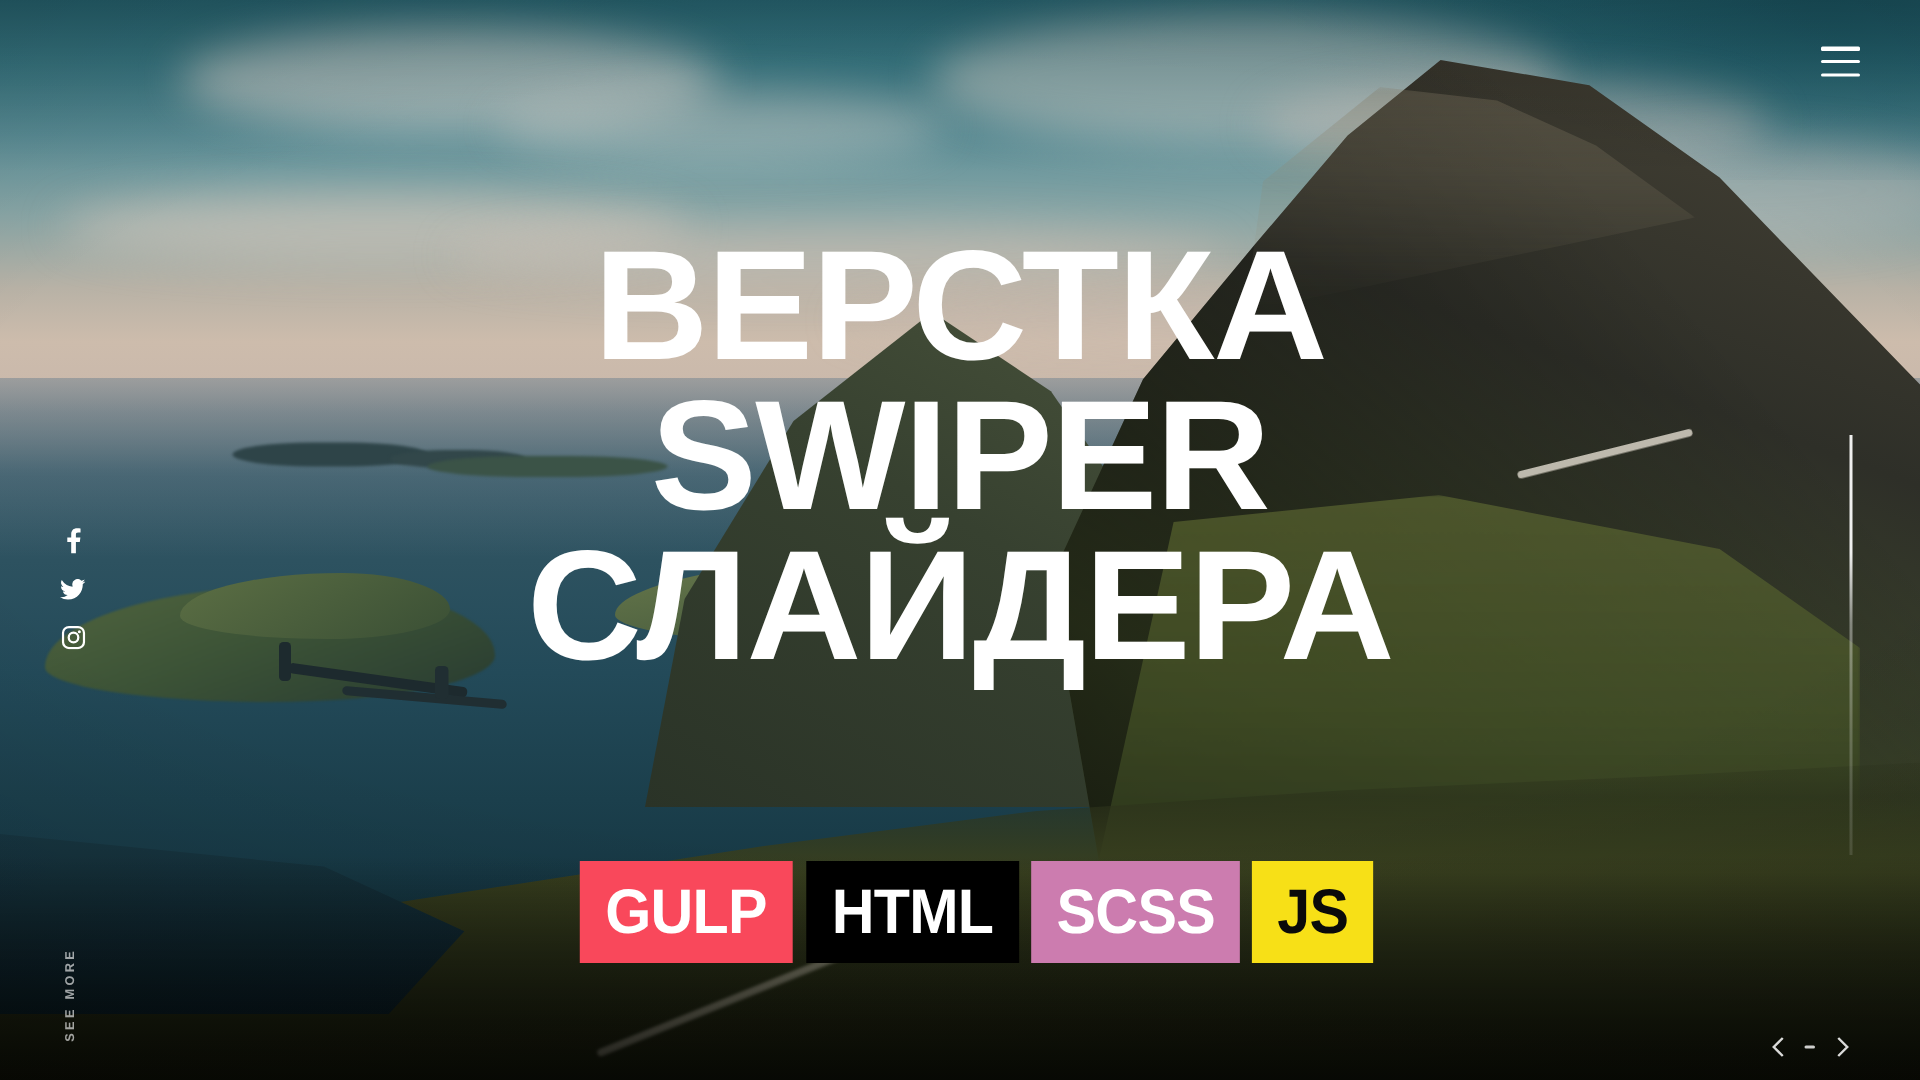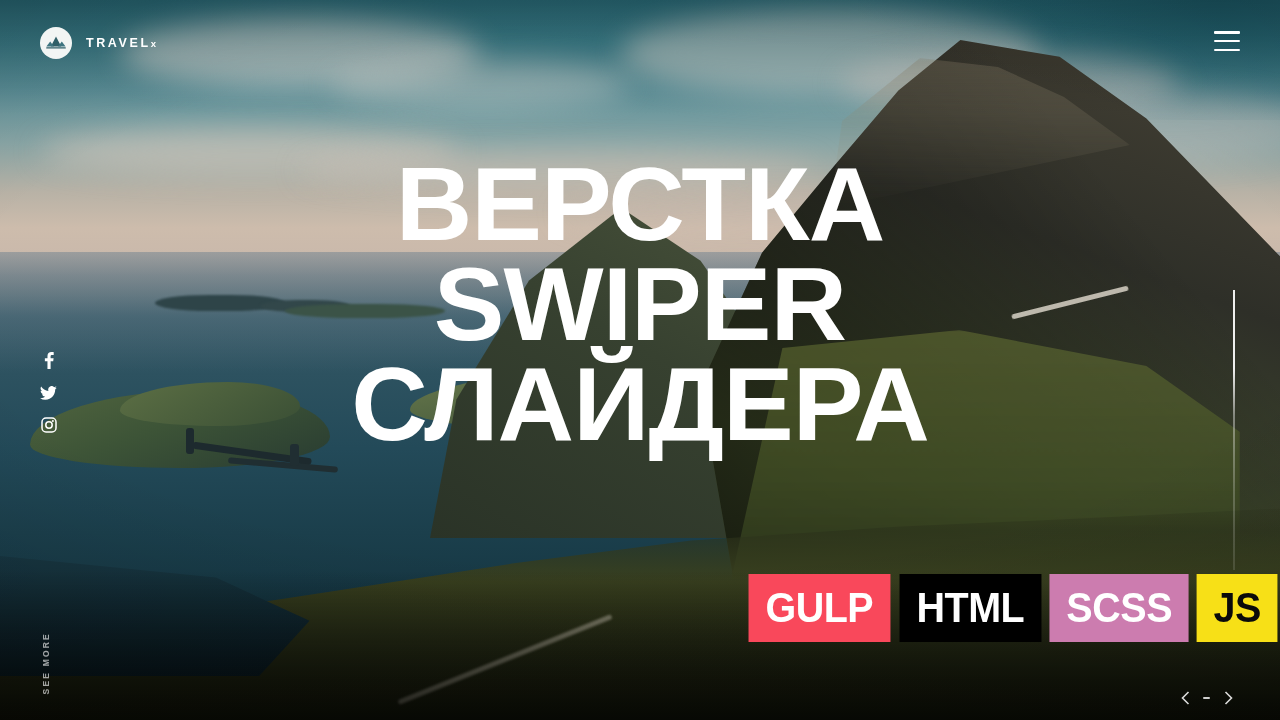--- a/index.html
+++ b/index.html
@@ -240,21 +240,21 @@
     font-stretch:condensed;
     transform:scaleX(1.02);
   }
   .hero .l1 { display:block; }
   .hero .l2 { display:block; }
   .hero .l3 { display:block; }
 
   
   .badges {
     position:absolute; left:0; top:574px; width:1280px;
-    display:flex; justify-content:flex-end; align-items:stretch; 
+    display:flex; justify-content:center; align-items:stretch; 
     z-index:15;
     padding-left:20px;
   }
   .badge {
     display:flex; align-items:center; justify-content:center;
     height:68px; padding:0 18px;
     font-weight:bold; font-size:42px; line-height:1;
     letter-spacing:-.5px; font-stretch:condensed;
     transform:scaleX(.94);
     cursor:pointer;
@@ -324,33 +324,20 @@
 
     <div class="fg"></div>
     <div class="fg-water"></div>
     <div class="fg-path"></div>
     <div class="fg-dark"></div>
 
     <div class="vignette"></div>
   </div>
 
   <div class="header">
-    <div class="brand">
-      <div class="brand-mark">
-        <svg width="22" height="16" viewBox="0 0 22 16" aria-hidden="true">
-          <path d="M11 1.6 L16.2 11.6 L5.8 11.6 Z" fill="#2f5f68"></path>
-          <path d="M5.2 6.4 L9.0 11.6 L1.4 11.6 Z" fill="#3d7480"></path>
-          <path d="M16.8 6.4 L20.6 11.6 L13.0 11.6 Z" fill="#3d7480"></path>
-          <rect x="1.2" y="12.3" width="19.6" height="1.1" rx=".5" fill="#2f5f68"></rect>
-        </svg>
-      </div>
-      <div class="brand-name">
-        <span>TRAVEL</span><span class="sub">x</span>
-      </div>
-    </div>
 
 
     <div class="burger">
       <span></span>
       <span></span>
       <span></span>
     </div>
   </div>
 
   <div class="social">

